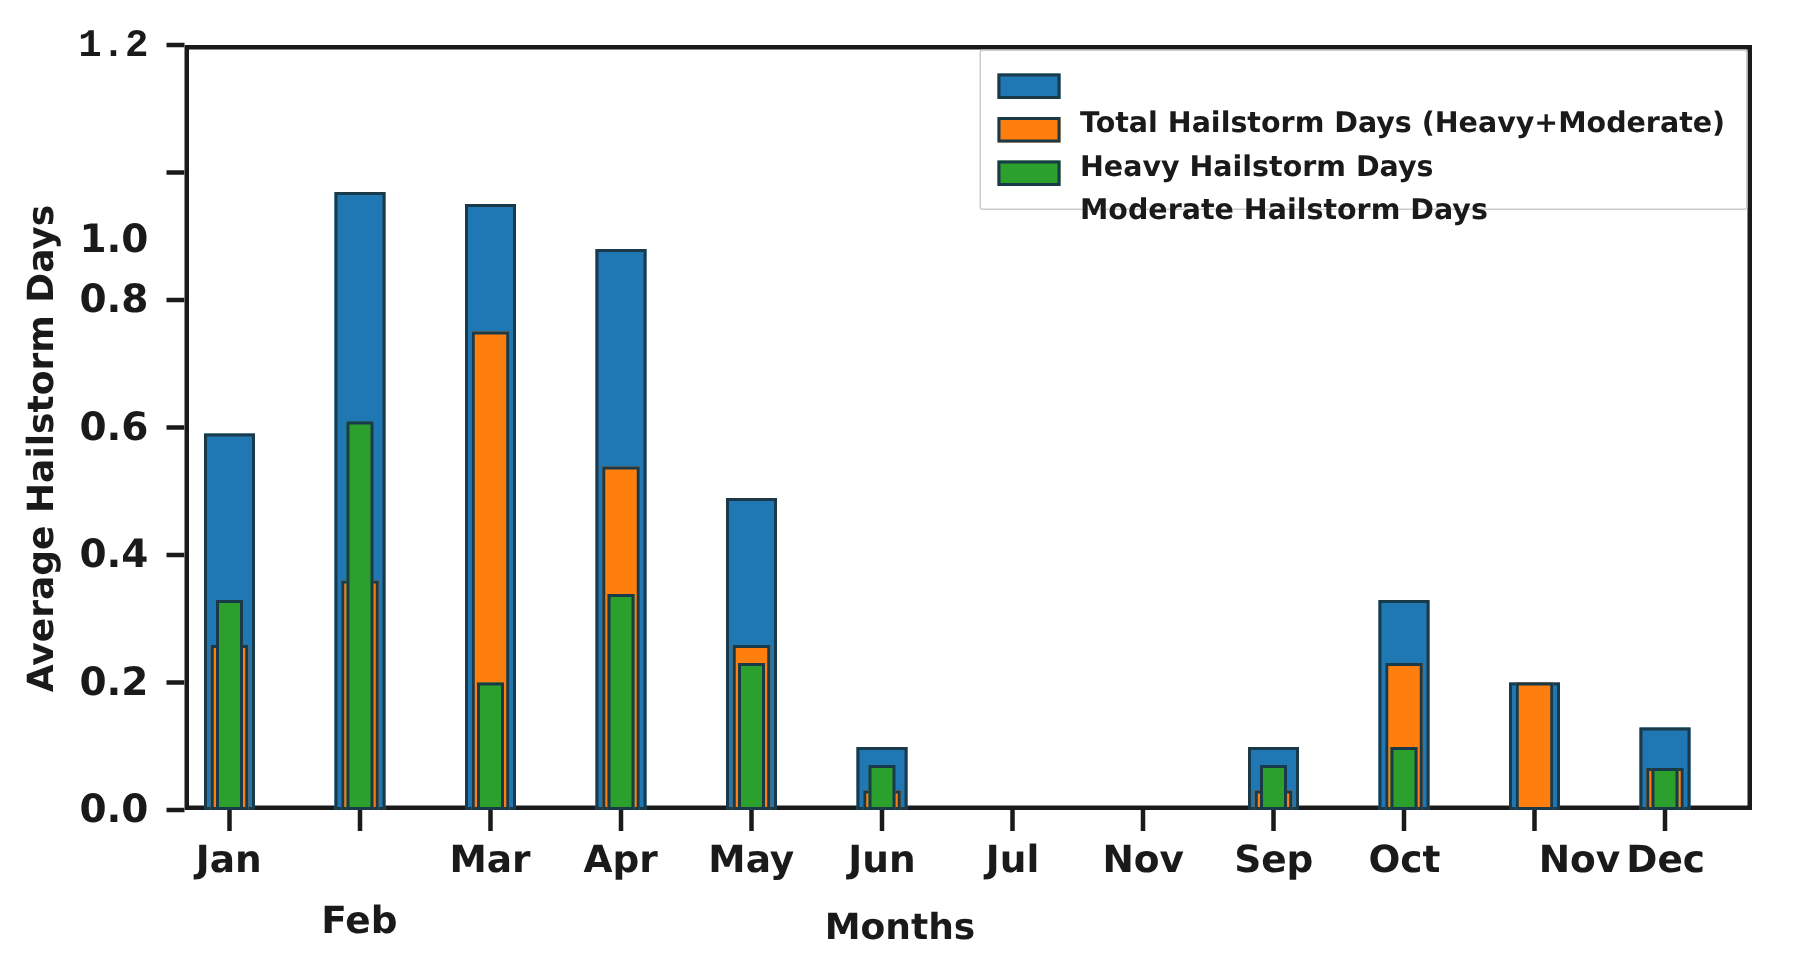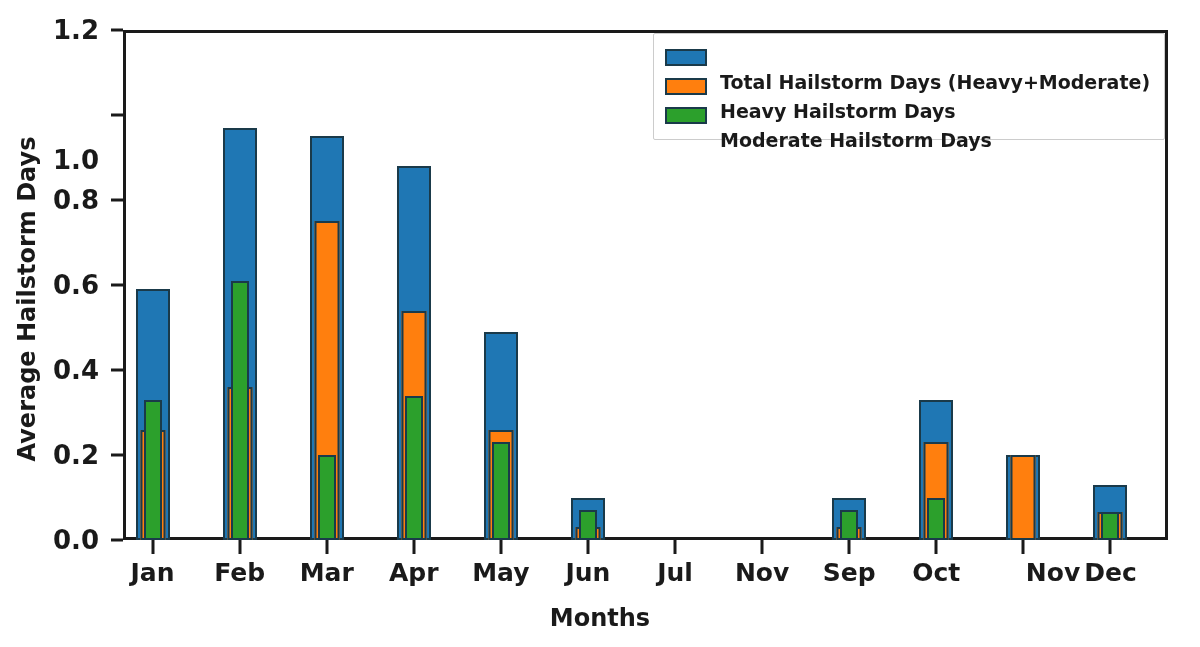--- a/index.html
+++ b/index.html
@@ -162,21 +162,21 @@
       <div class="ytick-label" style="top: 455px;">0.2</div>
       <div class="ytick-mark" style="top: 455px;"></div>
       <div class="ytick-label" style="top: 370px;">0.4</div>
       <div class="ytick-mark" style="top: 370px;"></div>
       <div class="ytick-label" style="top: 285px;">0.6</div>
       <div class="ytick-mark" style="top: 285px;"></div>
       <div class="ytick-label" style="top: 200px;">0.8</div>
       <div class="ytick-mark" style="top: 200px;"></div>
       <div class="ytick-label" style="top: 115px; margin-top: 45px;">1.0</div>
       <div class="ytick-mark" style="top: 115px;"></div>
-      <div class="ytick-label" style="top: 30px;">1.2</div>
+      <div class="ytick-label" style="top: 30px; font-family: Liberation Mono, monospace;">1.2</div>
       <div class="ytick-mark" style="top: 30px;"></div>
     </div>
 
   <div id="plot-area"></div>
 
   <div id="bars-layer" style="position:absolute;left:0;top:0;width:1200px;height:647px;">
       <div class="bar bar-total" style="left: 152.542px; top: 289.25px; width: 34px; height: 250.75px; background: rgb(31, 119, 180);"></div>
       <div class="bar bar-total" style="left: 239.625px; top: 127.75px; width: 34px; height: 412.25px; background: rgb(31, 119, 180);"></div>
       <div class="bar bar-total" style="left: 326.708px; top: 136.25px; width: 34px; height: 403.75px; background: rgb(31, 119, 180);"></div>
       <div class="bar bar-total" style="left: 413.792px; top: 166px; width: 34px; height: 374px; background: rgb(31, 119, 180);"></div>
@@ -204,21 +204,21 @@
       <div class="bar bar-moderate" style="left: 587.958px; top: 510.25px; width: 18px; height: 29.75px; background: rgb(44, 160, 44);"></div>
       <div class="bar bar-moderate" style="left: 849.208px; top: 510.25px; width: 18px; height: 29.75px; background: rgb(44, 160, 44);"></div>
       <div class="bar bar-moderate" style="left: 936.292px; top: 497.5px; width: 18px; height: 42.5px; background: rgb(44, 160, 44);"></div>
       <div class="bar bar-moderate" style="left: 1110.46px; top: 512.375px; width: 18px; height: 27.625px; background: rgb(44, 160, 44);"></div>
     </div>
 
   <div id="x-ticks-layer" style="position:absolute;left:0;top:0;width:1200px;height:571px;">
       <div class="xtick-mark" style="left: 152.542px;"></div>
       <div class="xtick-label" style="left: 152.542px;">Jan</div>
       <div class="xtick-mark" style="left: 239.625px;"></div>
-      <div class="xtick-label" style="left: 239.625px;">Feb</div>
+      <div class="xtick-label" style="left: 239.625px; margin-top: 41px;">Feb</div>
       <div class="xtick-mark" style="left: 326.708px;"></div>
       <div class="xtick-label" style="left: 326.708px;">Mar</div>
       <div class="xtick-mark" style="left: 413.792px;"></div>
       <div class="xtick-label" style="left: 413.792px;">Apr</div>
       <div class="xtick-mark" style="left: 500.875px;"></div>
       <div class="xtick-label" style="left: 500.875px;">May</div>
       <div class="xtick-mark" style="left: 587.958px;"></div>
       <div class="xtick-label" style="left: 587.958px;">Jun</div>
       <div class="xtick-mark" style="left: 675.042px;"></div>
       <div class="xtick-label" style="left: 675.042px;">Jul</div>

